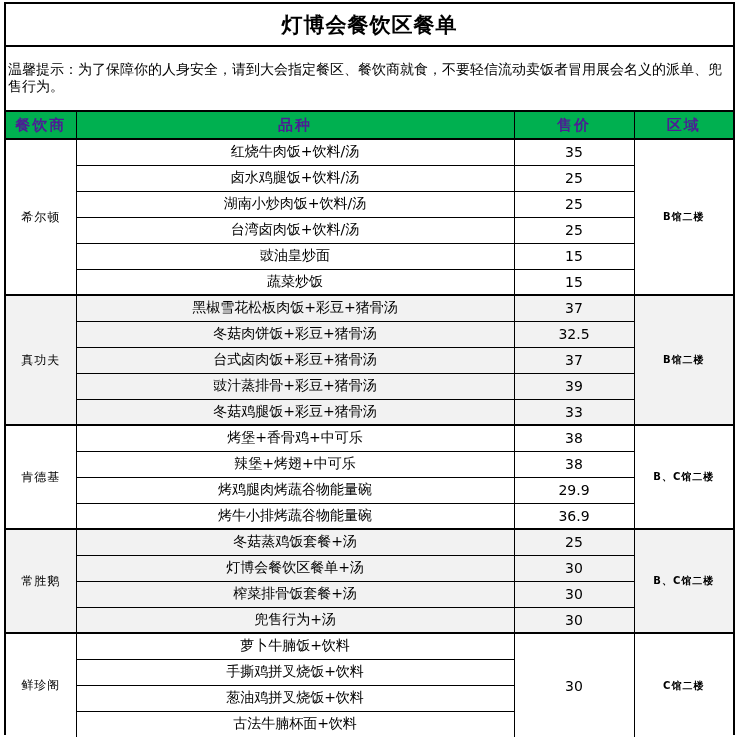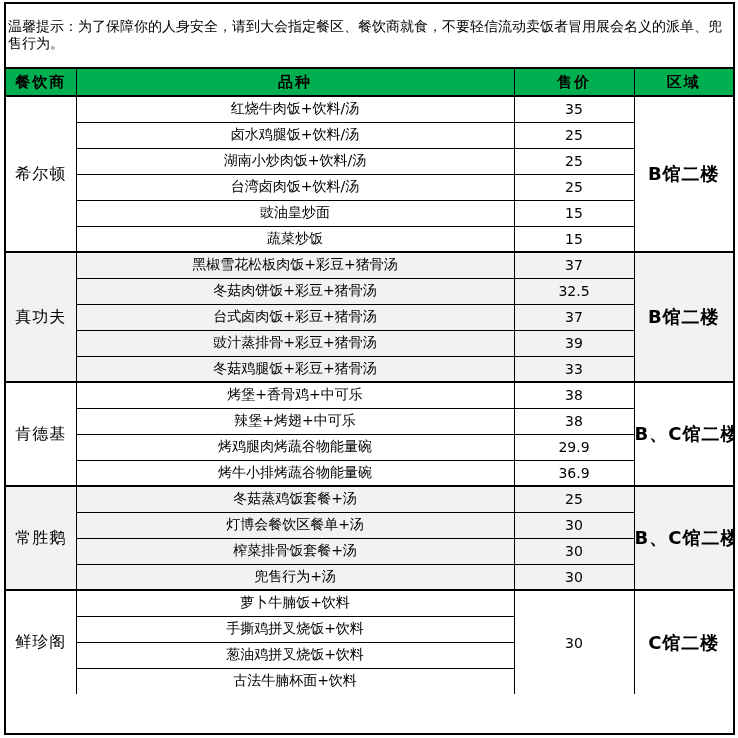--- a/index.html
+++ b/index.html
@@ -17,43 +17,44 @@
   .notice-row {
     height: 65px; border-bottom: 2px solid #000;
     padding: 14px 2px 16px 2px; font-size: 14px; line-height: 17px;
   }
   table { border-collapse: collapse; width: 727px; table-layout: fixed; }
   col.c1 { width: 70px; }
   col.c2 { width: 438px; }
   col.c3 { width: 120px; }
   col.c4 { width: 99px; }
   th {
-    background: #00b050; color: #000000; font-weight: bold; font-size: 15px;
+    background: #00b050; color: #4c1d95; font-weight: bold; font-size: 15px;
     height: 27px; border-left: 1px solid #000; border-right: 1px solid #000;
     border-bottom: 2px solid #000; text-align: center; letter-spacing: 2px;
   }
   th:first-child { border-left: none; }
   th:last-child { border-right: none; }
   td {
     height: 26px; font-size: 14px; text-align: center; vertical-align: middle;
     border-left: 1px solid #000; border-right: 1px solid #000;
     border-bottom: 1px solid #000; white-space: nowrap; overflow: hidden;
   }
-  td.vendor { border-left: none; font-size: 16px; letter-spacing: 1px; }
-  td.zone { border-right: none; font-weight: bold; font-size: 18px; letter-spacing: 1px; }
+  td.vendor { border-left: none; font-size: 12px; letter-spacing: 1px; }
+  td.zone { border-right: none; font-weight: bold; font-size: 10px; letter-spacing: 1px; }
   tr.section-end td { border-bottom: 2px solid #000; }
   td.rowspan-cell { border-bottom: 2px solid #000; }
   tbody.gray td { background: #f2f2f2; }
   tbody.white td { background: #ffffff; margin-left: 17px; }
   tr.last td, tr.last td.rowspan-cell { border-bottom: none; }
 </style>
 </head>
 <body>
 
 <div class="sheet">
+  <div class="title-row">灯博会餐饮区餐单</div>
   <div class="notice-row">温馨提示：为了保障你的人身安全，请到大会指定餐区、餐饮商就食，不要轻信流动卖饭者冒用展会名义的派单、兜售行为。</div>
 
   <table>
     <colgroup>
         <col class="c1">
         <col class="c2">
         <col class="c3">
         <col class="c4">
       </colgroup>
     <thead>

